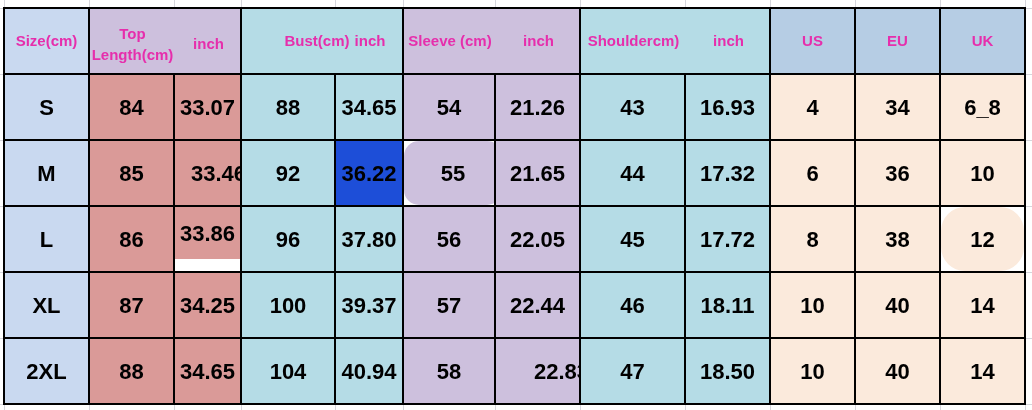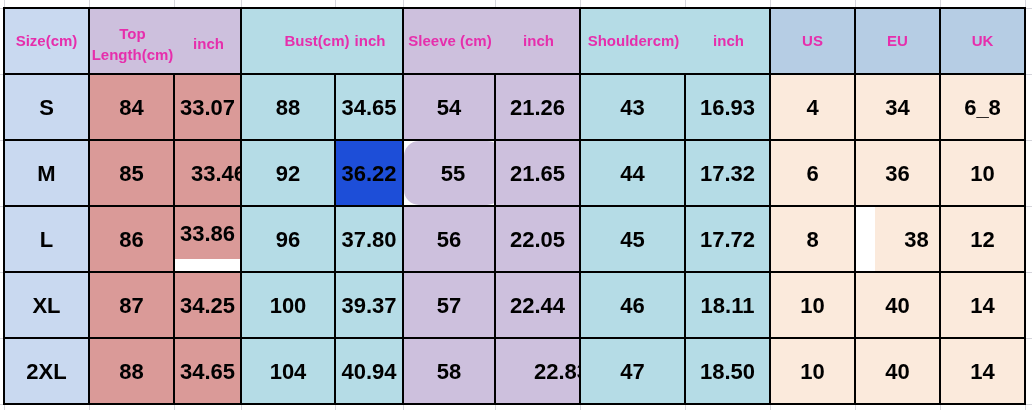--- a/index.html
+++ b/index.html
@@ -162,22 +162,22 @@
       <div class="cell val" style="left: 5px; top: 207px; width: 83px; height: 64px; background: rgb(201, 217, 240);">L</div>
       <div class="cell val" style="left: 90px; top: 207px; width: 83px; height: 64px; background: rgb(218, 154, 152);">86</div>
       <div class="cell val" style="left: 175px; top: 207px; width: 65px; height: 52px; background: rgb(218, 154, 152);">33.86</div>
       <div class="cell val" style="left: 242px; top: 207px; width: 92px; height: 64px; background: rgb(181, 220, 230);">96</div>
       <div class="cell val" style="left: 336px; top: 207px; width: 66px; height: 64px; background: rgb(181, 220, 230);">37.80</div>
       <div class="cell val" style="left: 404px; top: 207px; width: 90px; height: 64px; background: rgb(205, 192, 221);">56</div>
       <div class="cell val" style="left: 496px; top: 207px; width: 83px; height: 64px; background: rgb(205, 192, 221);">22.05</div>
       <div class="cell val" style="left: 581px; top: 207px; width: 103px; height: 64px; background: rgb(181, 220, 230);">45</div>
       <div class="cell val" style="left: 686px; top: 207px; width: 83px; height: 64px; background: rgb(181, 220, 230);">17.72</div>
       <div class="cell val" style="left: 771px; top: 207px; width: 83px; height: 64px; background: rgb(251, 234, 220);">8</div>
-      <div class="cell val" style="left: 856px; top: 207px; width: 83px; height: 64px; background: rgb(251, 234, 220); margin-left: 19px;">38</div>
-      <div class="cell val" style="left: 941px; top: 207px; width: 83px; height: 64px; background: rgb(251, 234, 220);">12</div>
+      <div class="cell val" style="left: 856px; top: 207px; width: 83px; height: 64px; background: rgb(251, 234, 220);">38</div>
+      <div class="cell val" style="left: 941px; top: 207px; width: 83px; height: 64px; background: rgb(251, 234, 220); border-radius: 24px;">12</div>
       <div class="cell val" style="left: 5px; top: 273px; width: 83px; height: 64px; background: rgb(201, 217, 240);">XL</div>
       <div class="cell val" style="left: 90px; top: 273px; width: 83px; height: 64px; background: rgb(218, 154, 152);">87</div>
       <div class="cell val" style="left: 175px; top: 273px; width: 65px; height: 64px; background: rgb(218, 154, 152);">34.25</div>
       <div class="cell val" style="left: 242px; top: 273px; width: 92px; height: 64px; background: rgb(181, 220, 230);">100</div>
       <div class="cell val" style="left: 336px; top: 273px; width: 66px; height: 64px; background: rgb(181, 220, 230);">39.37</div>
       <div class="cell val" style="left: 404px; top: 273px; width: 90px; height: 64px; background: rgb(205, 192, 221);">57</div>
       <div class="cell val" style="left: 496px; top: 273px; width: 83px; height: 64px; background: rgb(205, 192, 221);">22.44</div>
       <div class="cell val" style="left: 581px; top: 273px; width: 103px; height: 64px; background: rgb(181, 220, 230);">46</div>
       <div class="cell val" style="left: 686px; top: 273px; width: 83px; height: 64px; background: rgb(181, 220, 230);">18.11</div>
       <div class="cell val" style="left: 771px; top: 273px; width: 83px; height: 64px; background: rgb(251, 234, 220);">10</div>

